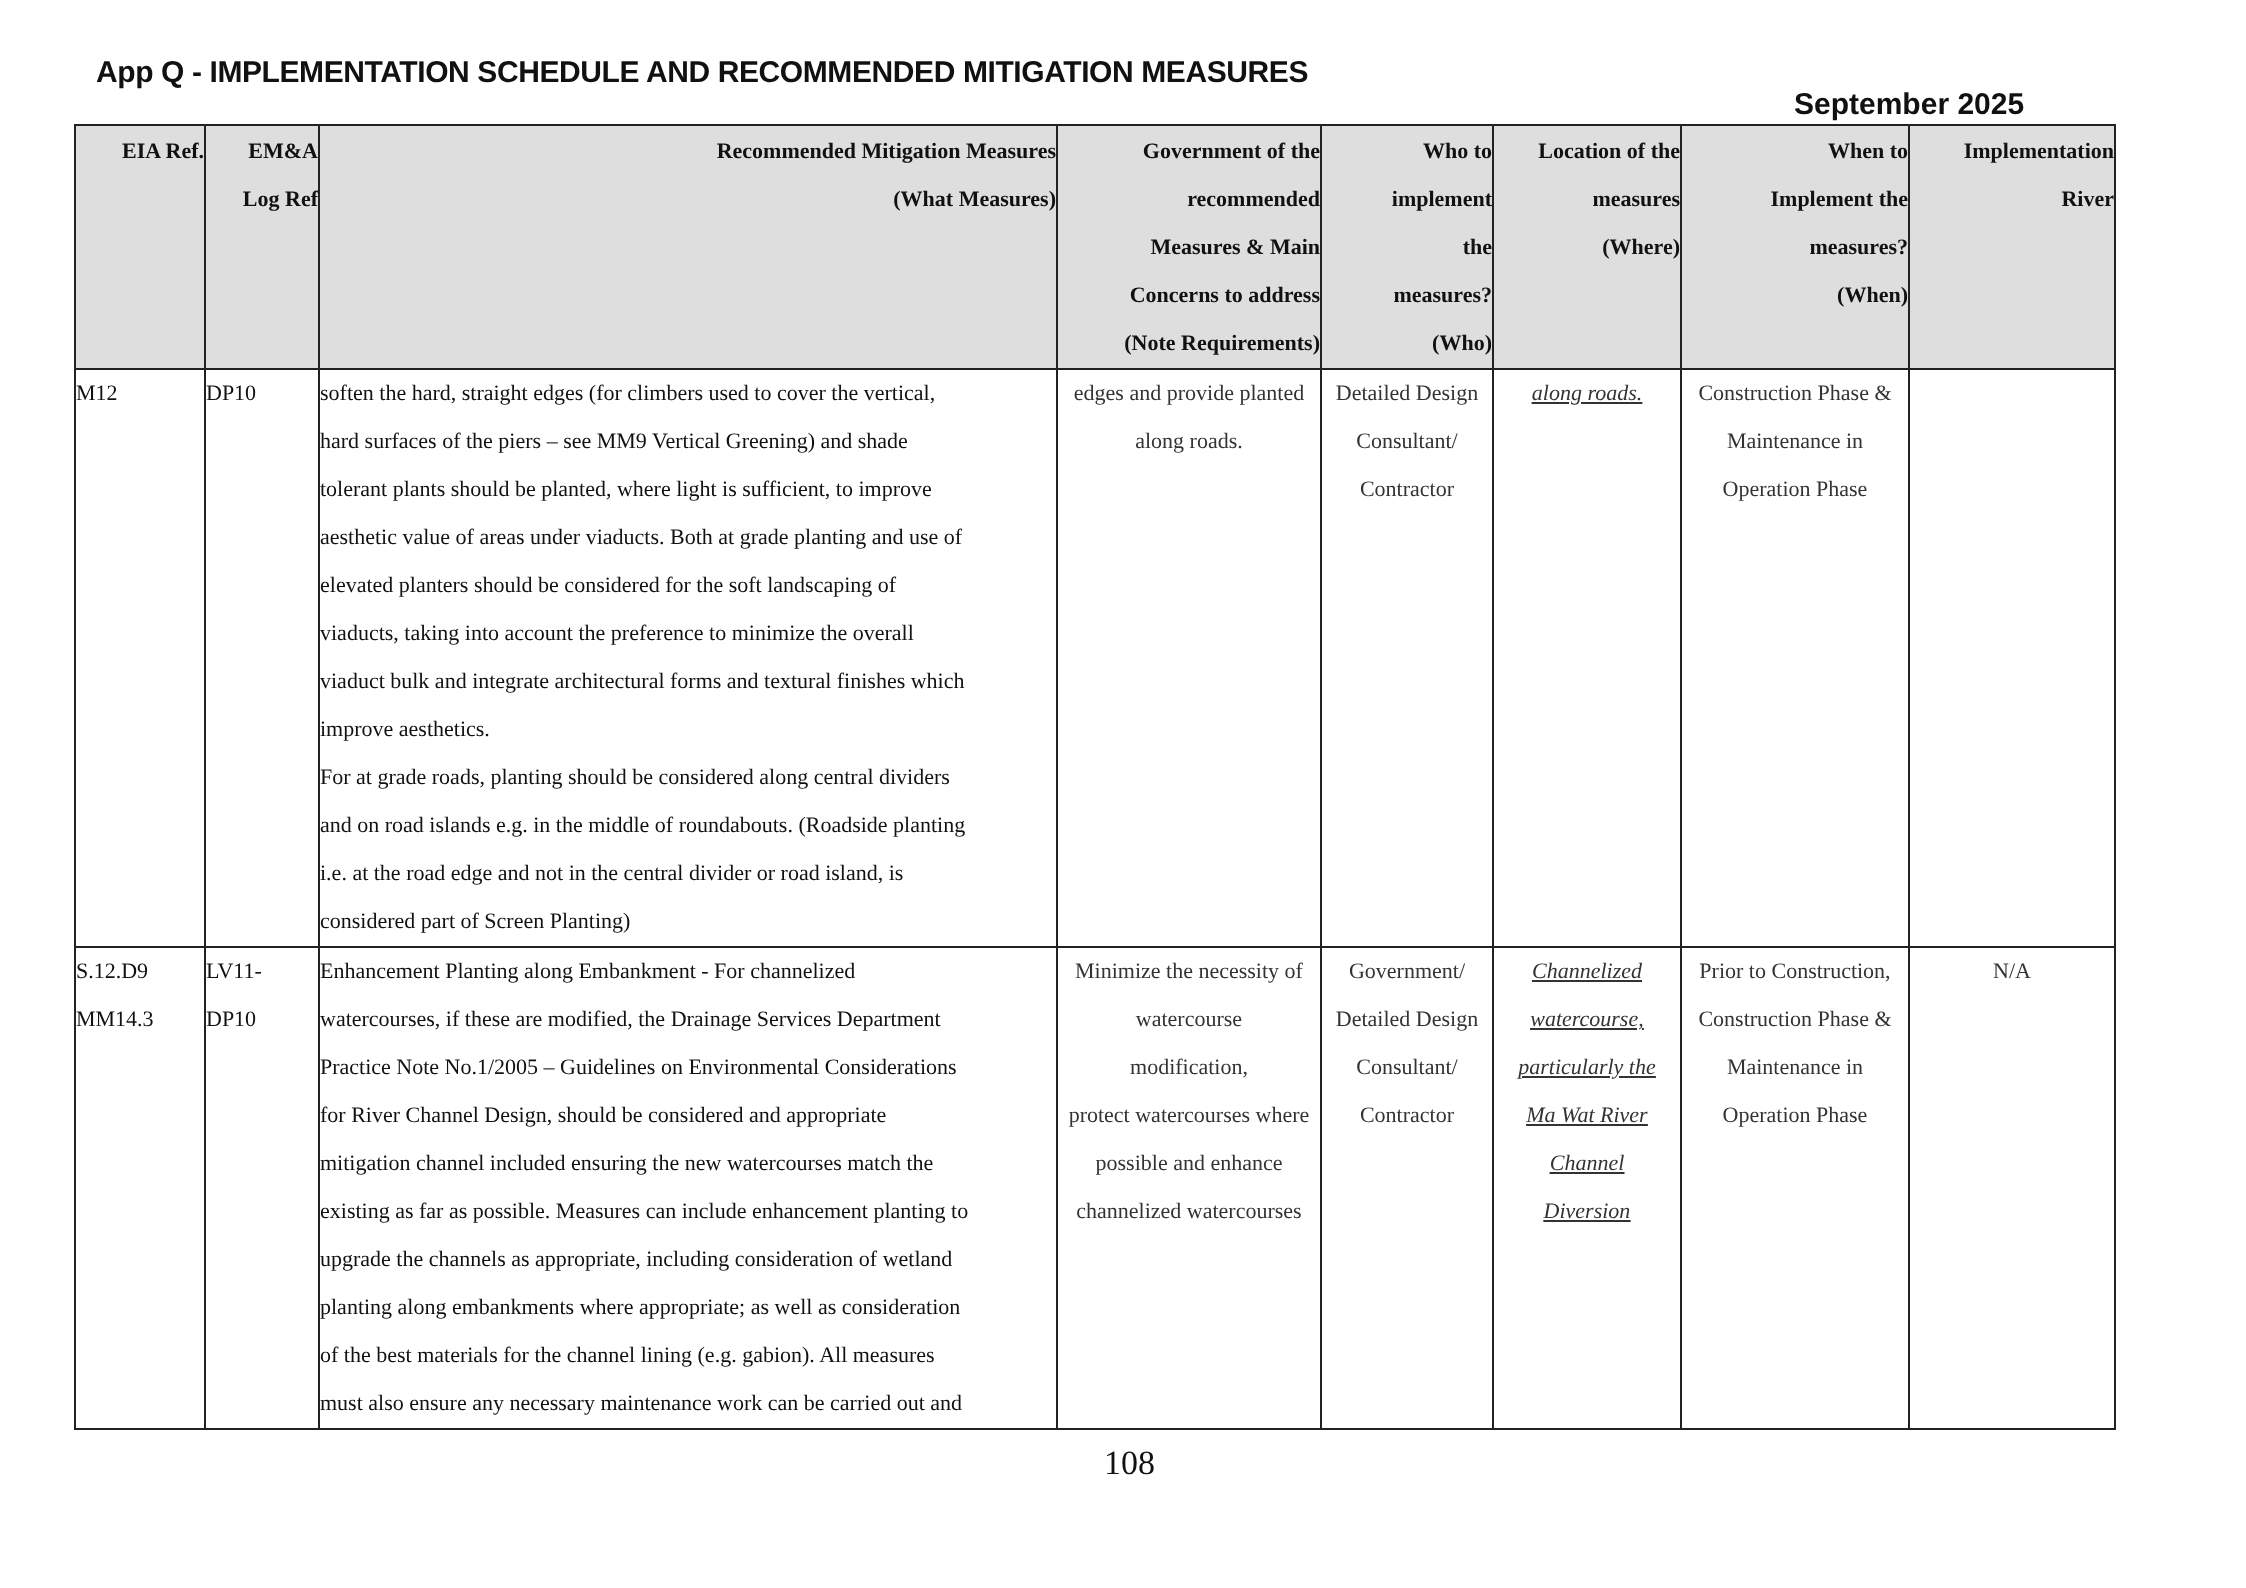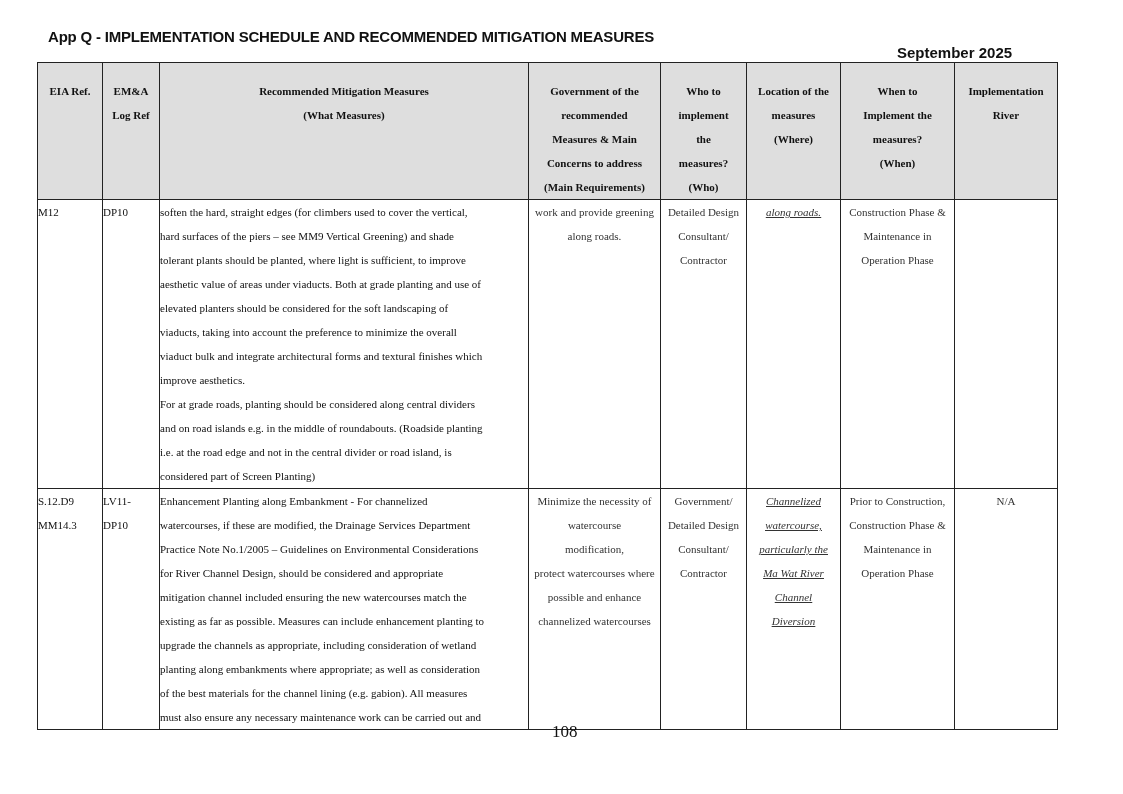--- a/index.html
+++ b/index.html
@@ -1,21 +1,21 @@
 <!DOCTYPE html>
 <html><head>
 <meta charset="utf-8">
 <style>
   html, body { margin: 0; padding: 0; background: #ffffff; }
   body { width: 1123px; height: 794px; position: relative; overflow: hidden; font-family: "Liberation Serif", serif; color: #111; }
   .doc-title { position: absolute; left: 48px; top: 28px; font-family: "Liberation Sans", sans-serif; font-weight: bold; font-size: 15px; letter-spacing: -0.2px; }
   .doc-date { position: absolute; left: 897px; top: 28px; font-family: "Liberation Sans", sans-serif; font-weight: bold; font-size: 15px; margin-top: 16px; }
   table.sched { position: absolute; left: 37px; top: 62px; width: 1021px; border-collapse: collapse; table-layout: fixed; }
   table.sched th, table.sched td { border: 1.5px solid #222; vertical-align: top; padding: 0; }
-  table.sched th { background: #dedede; font-weight: bold; font-size: 11px; line-height: 24px; text-align: center; padding-top: 16px; height: 118px; }
+  table.sched th { background: #dedede; font-weight: bold; font-size: 11px; line-height: 24px; text-align: right; padding-top: 1px; height: 118px; }
   table.sched td { font-size: 11px; line-height: 24px; }
   .c-eia { width: 65px; }
   .c-log { width: 57px; }
   .c-rec { width: 369px; }
   .c-obj { width: 132px; }
   .c-who { width: 86px; }
   .c-loc { width: 94px; }
   .c-when { width: 114px; }
   .c-stat { width: 103px; }
   td.ref { padding-left: 7px; padding-top: 1px; }
@@ -55,21 +55,21 @@
       </th>
       <th>
         <span class="line">Recommended Mitigation Measures</span>
         <span class="line">(What Measures)</span>
       </th>
       <th>
         <span class="line">Government of the</span>
         <span class="line">recommended</span>
         <span class="line">Measures &amp; Main</span>
         <span class="line">Concerns to address</span>
-        <span class="line">(Main Requirements)</span>
+        <span class="line">(Note Requirements)</span>
       </th>
       <th>
         <span class="line">Who to</span>
         <span class="line">implement</span>
         <span class="line">the</span>
         <span class="line">measures?</span>
         <span class="line">(Who)</span>
       </th>
       <th>
         <span class="line">Location of the</span>
@@ -104,21 +104,21 @@
         <span class="line">elevated planters should be considered for the soft landscaping of</span>
         <span class="line">viaducts, taking into account the preference to minimize the overall</span>
         <span class="line">viaduct bulk and integrate architectural forms and textural finishes which</span>
         <span class="line">improve aesthetics.</span>
         <span class="line">For at grade roads, planting should be considered along central dividers</span>
         <span class="line">and on road islands e.g. in the middle of roundabouts. (Roadside planting</span>
         <span class="line">i.e. at the road edge and not in the central divider or road island, is</span>
         <span class="line">considered part of Screen Planting)</span>
       </td>
       <td class="sm">
-        <span class="line">work and provide greening</span>
+        <span class="line">edges and provide planted</span>
         <span class="line">along roads.</span>
       </td>
       <td class="sm">
         <span class="line">Detailed Design</span>
         <span class="line">Consultant/</span>
         <span class="line">Contractor</span>
       </td>
       <td class="sm loc">
         <span class="line"><span>along roads.</span></span>
       </td>

